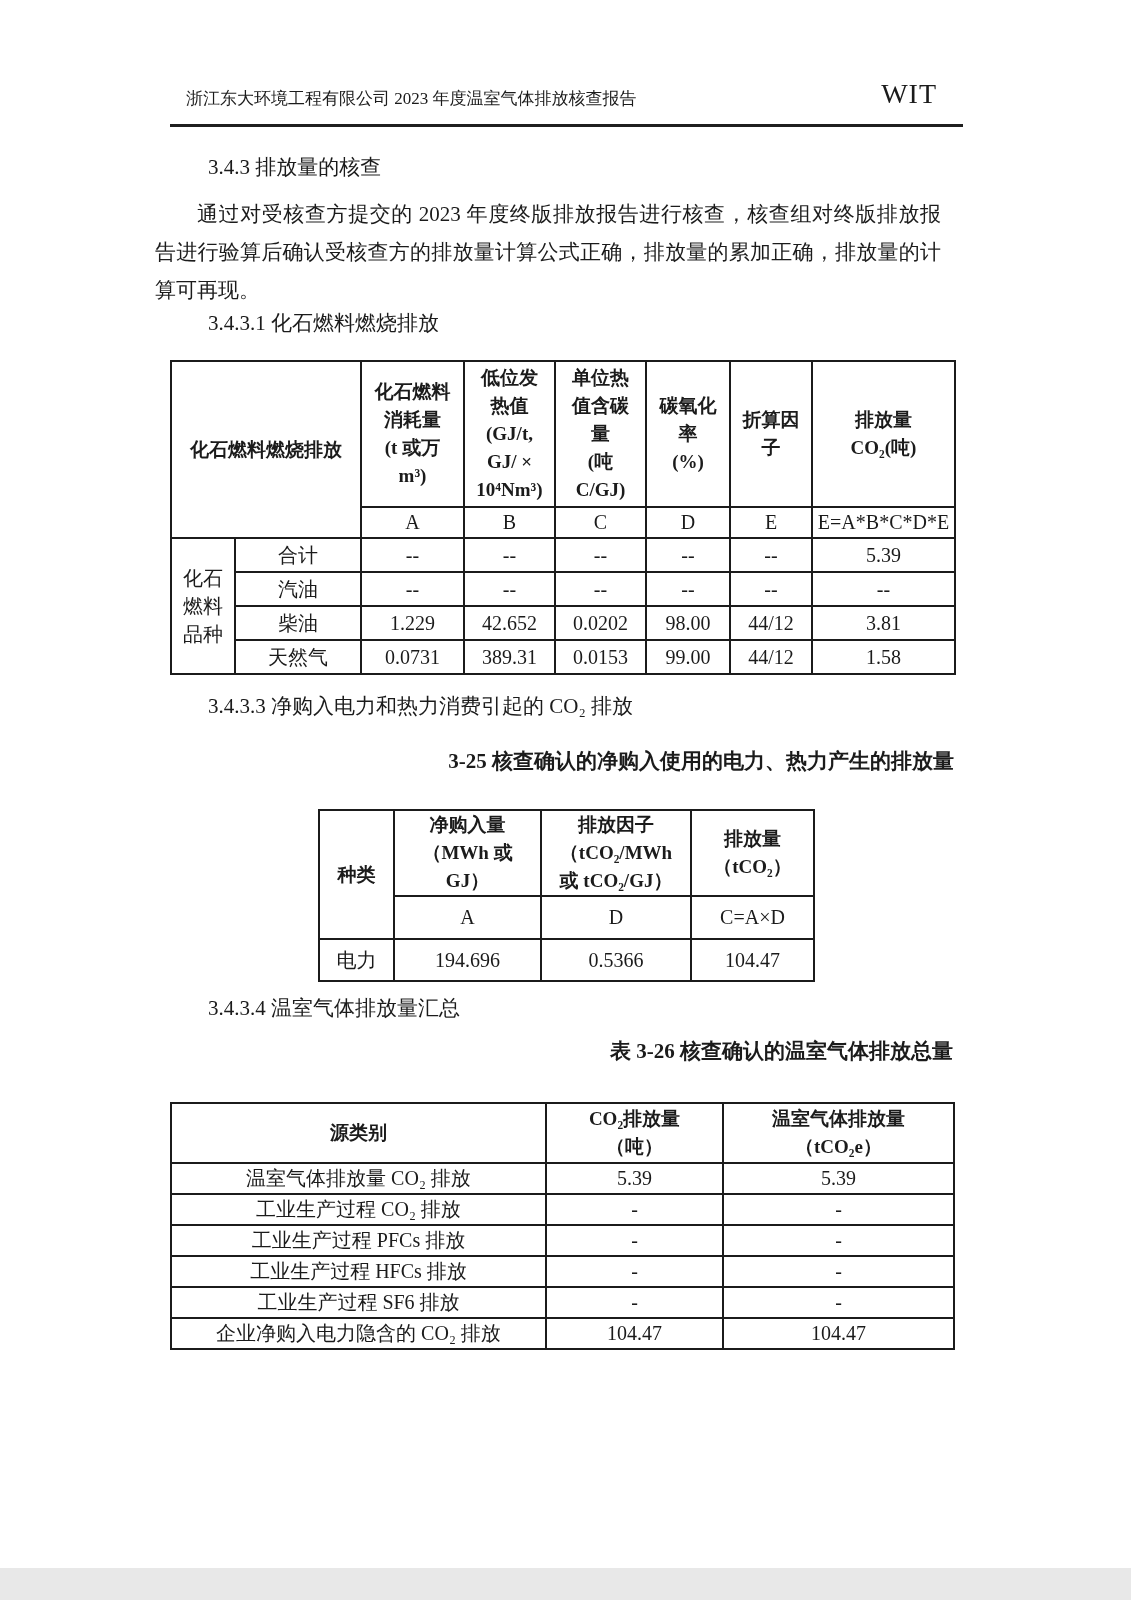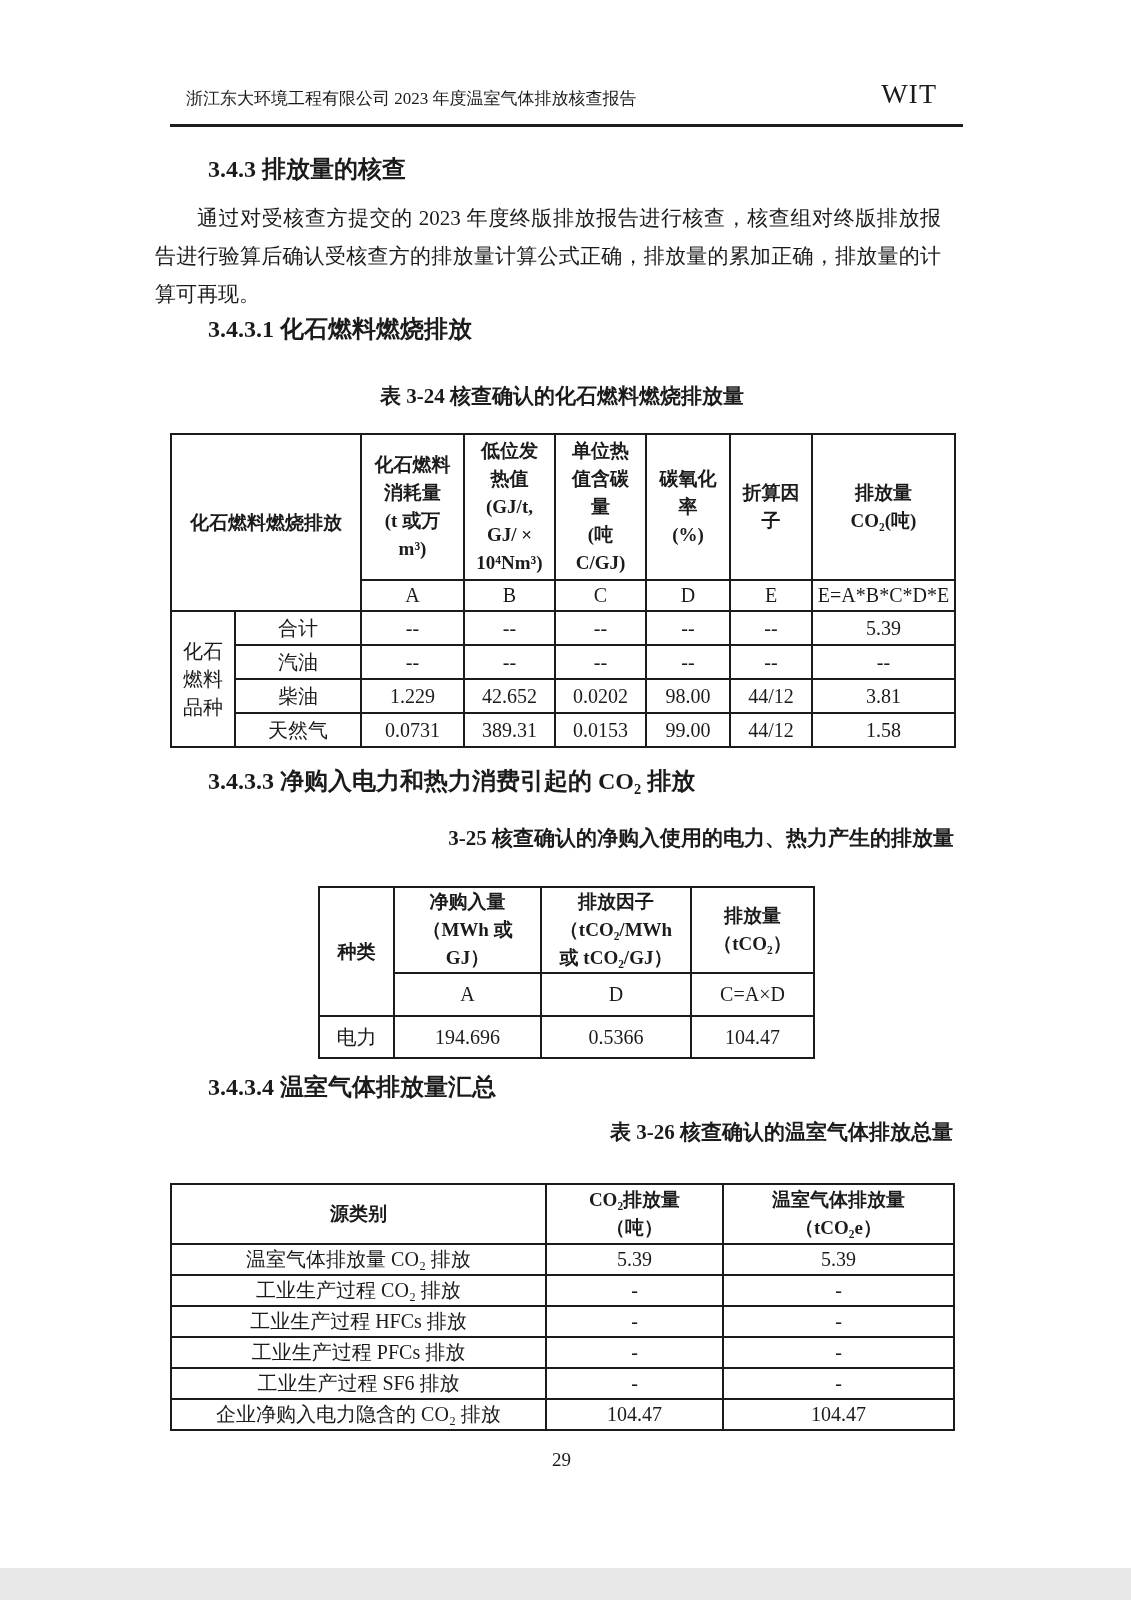--- a/index.html
+++ b/index.html
@@ -12,21 +12,21 @@
     font-family:"Liberation Serif","DejaVu Serif",serif;
     overflow:hidden;
   }
   .doc-header{
     display:flex;justify-content:space-between;align-items:flex-end;
     padding-top:78px;margin:0 194px 0 186px;
     font-size:17px;
   }
   .brand{font-size:28px;letter-spacing:1px;}
   .rule{margin:14px 0 0 170px;width:793px;border-top:3px solid #1f1f1f;height:0;}
-  .sec{font-size:24px;font-weight:bold;margin:0 0 0 208px;}
+  .sec{font-size:21px;font-weight:normal;margin:0 0 0 208px;}
   .sec1{margin-top:26px;}
   .sec2{}
   .sec3{margin-top:17px;}
   .sec4{margin-top:12px;}
   .para{
     margin:14px 0 0 155px;width:786px;
     font-size:21px;line-height:38px;
     text-align:justify;text-indent:2em;
   }
   .caption{font-size:21px;font-weight:bold;text-align:center;}
@@ -65,21 +65,20 @@
     <span class="brand">WIT</span>
   </div>
   <div class="rule"></div>
 
   <div class="sec sec1">3.4.3 排放量的核查</div>
 
   <p class="para">通过对受核查方提交的 2023 年度终版排放报告进行核查，核查组对终版排放报告进行验算后确认受核查方的排放量计算公式正确，排放量的累加正确，排放量的计算可再现。</p>
 
   <div class="sec sec2">3.4.3.1 化石燃料燃烧排放</div>
 
-  <div class="caption cap24">表 3-24 核查确认的化石燃料燃烧排放量</div>
 
   <table class="t24">
     <colgroup>
       <col style="width:64px">
         <col style="width:126px">
         <col style="width:103px">
         <col style="width:91px">
       <col style="width:91px">
         <col style="width:84px">
         <col style="width:82px">
@@ -219,37 +218,36 @@
       <td>温室气体排放量 CO₂ 排放</td>
       <td>5.39</td>
       <td>5.39</td>
     </tr>
     <tr class="dr">
       <td>工业生产过程 CO₂ 排放</td>
       <td>-</td>
       <td>-</td>
     </tr>
     <tr class="dr">
+      <td>工业生产过程 PFCs 排放</td>
+      <td>-</td>
+      <td>-</td>
+    </tr>
+    <tr class="dr">
       <td>工业生产过程 HFCs 排放</td>
-      <td>-</td>
-      <td>-</td>
-    </tr>
-    <tr class="dr">
-      <td>工业生产过程 PFCs 排放</td>
       <td>-</td>
       <td>-</td>
     </tr>
     <tr class="dr">
       <td>工业生产过程 SF6 排放</td>
       <td>-</td>
       <td>-</td>
     </tr>
     <tr class="dr">
       <td>企业净购入电力隐含的 CO₂ 排放</td>
       <td>104.47</td>
       <td>104.47</td>
     </tr>
   </tbody>
     </table>
 
-  <div class="footer">29</div>
 
 </div>
 
 </body></html>

